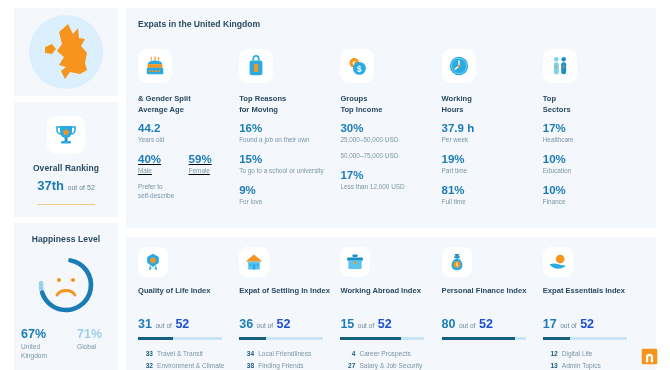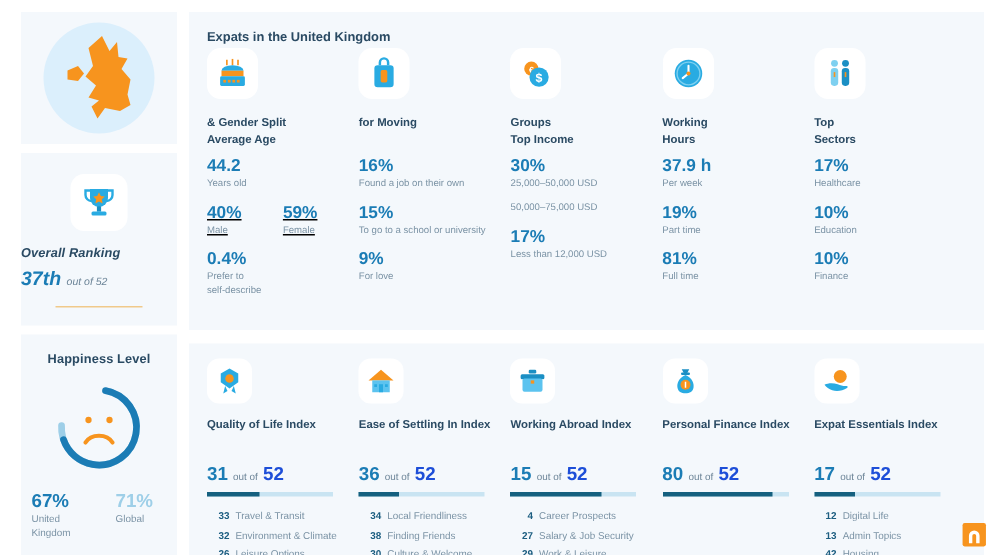--- a/index.html
+++ b/index.html
@@ -18,21 +18,21 @@
     width:104px;height:88px;background:#f4f8fc;
     display:flex;align-items:center;justify-content:center;
   }
   .map-circle{
     width:74px;height:74px;border-radius:50%;
     background:#dbeffc;
     display:flex;align-items:center;justify-content:center;
   }
   .rank-card{
     margin-top:6px;width:104px;background:#f4f8fc;
-    padding:14px 0 12px 0;text-align:left;font-style:italic;
+    padding:14px 0 12px 0;text-align:center;
   }
   .trophy-badge{
     width:38px;height:38px;border-radius:9px;background:#fff;
     margin:0 auto 9px auto;display:flex;align-items:center;justify-content:center;
   }
   .side-title{
     font-size:8.5px;font-weight:bold;color:#2a4a63;letter-spacing:.1px;
   }
   .rank-value{margin-top:5px;font-size:13px;font-weight:bold;color:#1b7cb5;}
   .rank-value .of{font-size:7px;font-weight:normal;color:#6d8598;}
@@ -46,21 +46,21 @@
   .happy-cols{display:flex;justify-content:center;gap:22px;padding:0 7px;}
   .happy-col{width:42px;text-align:left;}
   .hv-uk{font-size:12.5px;font-weight:bold;color:#1b7cb5;}
   .hv-gl{font-size:12.5px;font-weight:bold;color:#9ecfe8;}
   .hl{font-size:6.6px;color:#7b93a5;line-height:1.35;margin-top:2px;}
 
   
   .main{position:absolute;left:126px;top:8px;width:530px;}
   .panel{background:#f4f8fc;padding:11px 12px 14px 12px;}
   .panel-title{
-    font-size:8.6px;font-weight:bold;color:#2a4a63;margin-bottom:3px;
+    font-size:8.6px;font-weight:bold;color:#2a4a63;margin-bottom:20px;
   }
   .cols{display:flex;}
   .col{width:20%;}
   .ico-badge{
     width:34px;height:34px;border-radius:9px;background:#fff;
     display:flex;align-items:center;justify-content:center;margin-bottom:10px;
   }
   .col-h{
     font-size:7.6px;font-weight:bold;color:#2a4a63;line-height:1.45;
     height:22px;margin-bottom:6px;
@@ -194,37 +194,37 @@
             <div>
               <div class="stat-v">40%</div>
               <div class="stat-l">Male</div>
             </div>
             <div>
               <div class="stat-v">59%</div>
               <div class="stat-l">Female</div>
             </div>
           </div>
           <div class="stat">
-            <div class="stat-v">0.4%</div>
             <div class="stat-l">
               <div>Prefer to</div>
               <div>self-describe</div>
             </div>
           </div>
         </div>
 
         <div class="col">
           <div class="ico-badge">
             <svg width="22" height="22" viewBox="0 0 24 24">
               <path d="M9 6 V4 a3 3 0 0 1 6 0 V6" fill="none" stroke="#29abe2" stroke-width="1.8"></path>
               <rect x="5" y="6" width="14" height="16" rx="2.4" fill="#29abe2"></rect>
               <rect x="9.6" y="9.5" width="4.8" height="9" rx="1.2" fill="#f7941e"></rect>
             </svg>
           </div>
           <div class="col-h">
+            <div>Top Reasons</div>
             <div>for Moving</div>
           </div>
           <div class="stat">
             <div class="stat-v">16%</div>
             <div class="stat-l">Found a job on their own</div>
           </div>
           <div class="stat">
             <div class="stat-v">15%</div>
             <div class="stat-l">To go to a school or university</div>
           </div>
@@ -360,21 +360,21 @@
       <div class="idx">
         <div class="idx-ico">
           <svg width="20" height="20" viewBox="0 0 24 24">
             <path d="M12 3 L22 11.5 H2 Z" fill="#f7941e"></path>
             <rect x="5" y="11.5" width="14" height="9.5" fill="#5cc3ef"></rect>
             <rect x="10.4" y="14.6" width="3.2" height="6.4" fill="#29abe2"></rect>
             <rect x="6.6" y="14.6" width="2.2" height="2.2" fill="#29abe2"></rect>
             <rect x="15.2" y="14.6" width="2.2" height="2.2" fill="#29abe2"></rect>
           </svg>
         </div>
-        <div class="idx-name">Ease of Settling In Index</div>
+        <div class="idx-name">Expat of Settling In Index</div>
         <div class="idx-score">
           <span>36</span>
           <span class="of">out of</span>
           <span class="tot">52</span>
         </div>
         <div class="bar">
             <i style="width:32%"></i>
           </div>
         <div class="sub">
           <div class="sub-row">

